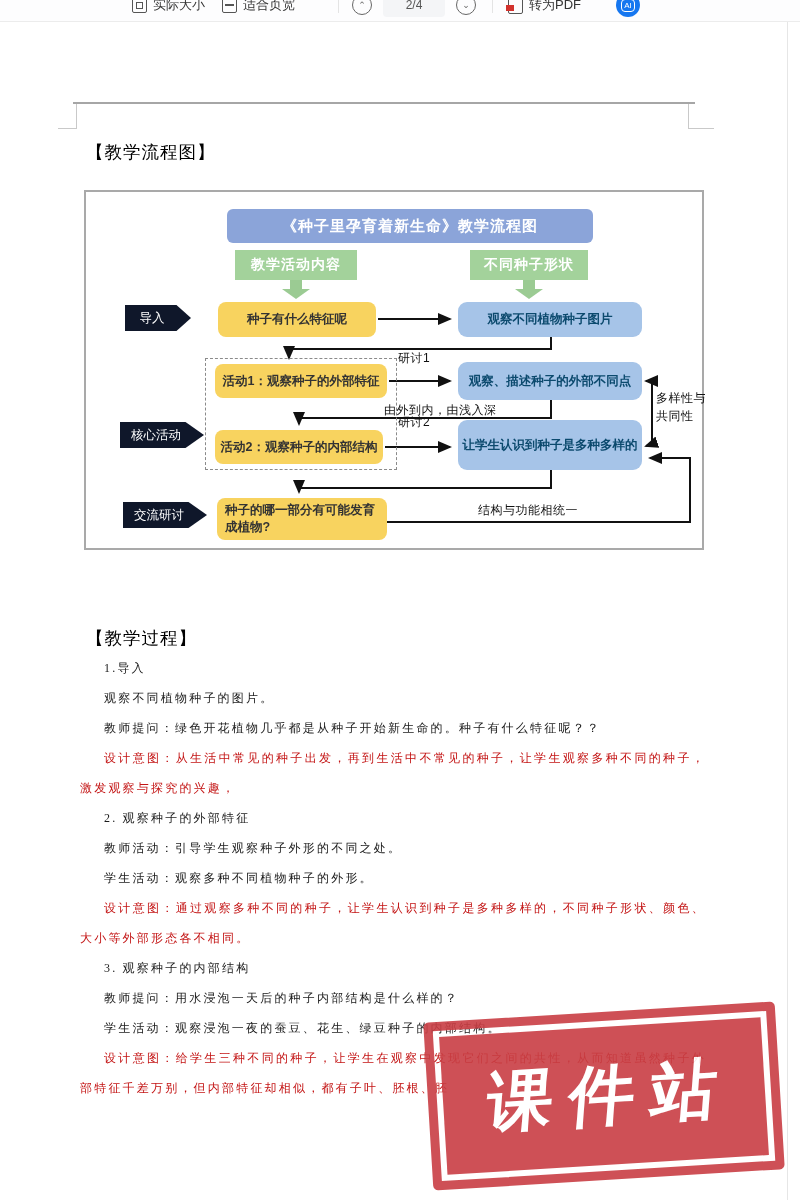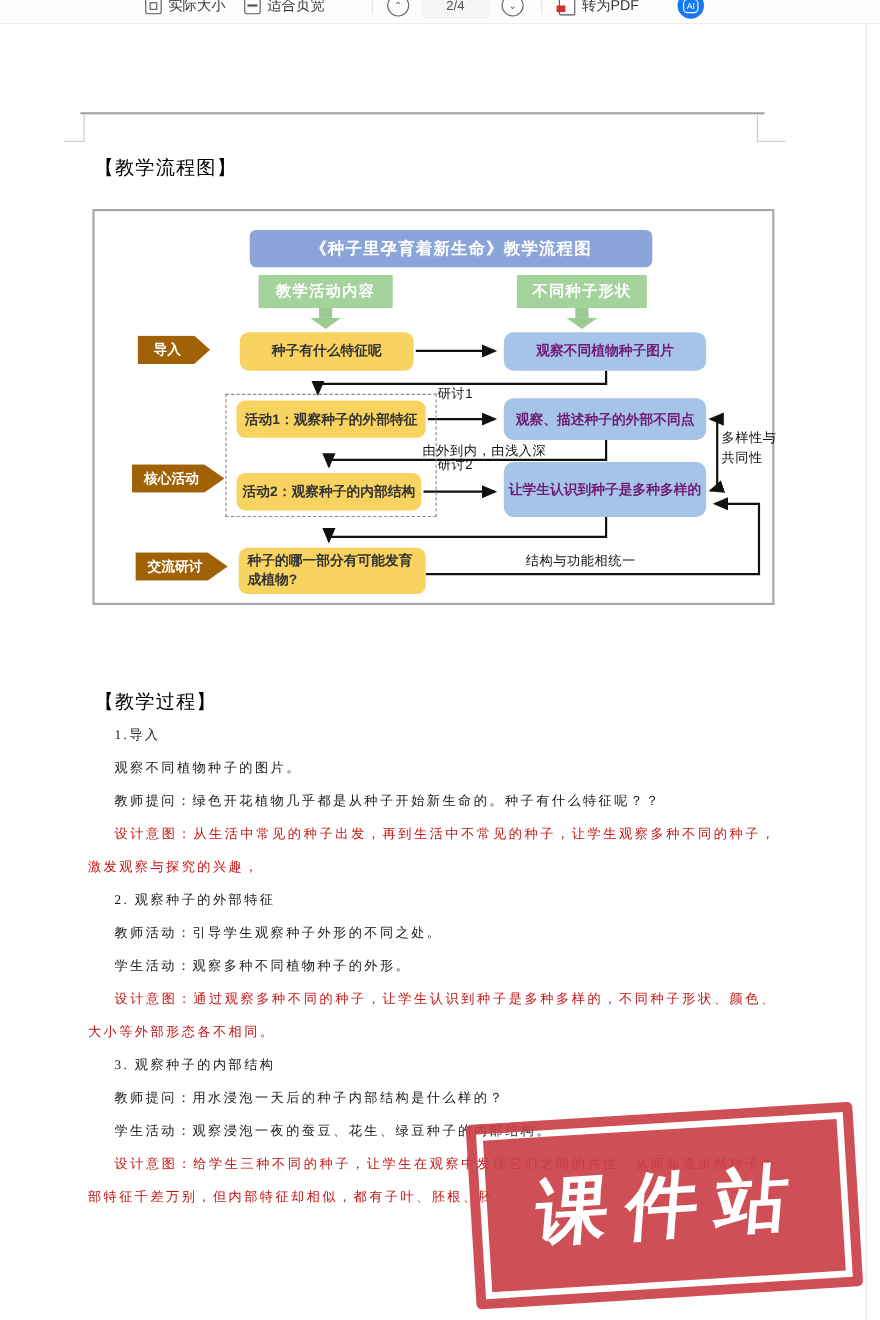--- a/index.html
+++ b/index.html
@@ -45,33 +45,33 @@
   
   .flow-frame{position:absolute;left:84px;top:190px;width:620px;height:360px;
               border:2px solid #a9a9a9;box-sizing:border-box;background:#fff;}
   .flow-frame .abs{position:absolute;box-sizing:border-box;}
   .fc-svg{position:absolute;left:0;top:0;width:616px;height:356px;}
   .fc-title{left:141px;top:17px;width:366px;height:34px;background:#8BA4D9;border-radius:6px;
             color:#fff;font-weight:bold;font-size:15px;display:flex;align-items:center;justify-content:center;letter-spacing:1px;}
   .fc-green{background:#A3D29B;color:#fff;font-weight:bold;font-size:14px;display:flex;
             align-items:center;justify-content:center;letter-spacing:1px;}
   .g1{left:149px;top:58px;width:122px;height:30px;} .g2{left:384px;top:58px;width:118px;height:30px;}
-  .fc-pent{background:#a16207;color:#fff;font-weight:bold;font-size:12.5px;display:flex;align-items:center;
+  .fc-pent{background:#0f172a;color:#fff;font-weight:normal;font-size:12.5px;display:flex;align-items:center;
            justify-content:center;padding-right:12px;clip-path:polygon(0 0,78% 0,100% 50%,78% 100%,0 100%);}
   .p1{left:39px;top:113px;width:66px;height:26px;}
   .p2{left:34px;top:230px;width:84px;height:26px;}
   .p3{left:37px;top:310px;width:84px;height:26px;}
   .fc-yellow{background:#F8D35F;border-radius:8px;color:#333;font-weight:bold;font-size:12.5px;
              display:flex;align-items:center;justify-content:center;white-space:nowrap;}
   .y1{left:132px;top:110px;width:158px;height:35px;}
   .y2{left:129px;top:172px;width:172px;height:34px;}
   .y3{left:129px;top:238px;width:168px;height:34px;}
   .y4{left:131px;top:306px;width:170px;height:42px;white-space:normal;line-height:1.35;
       justify-content:flex-start;text-align:left;padding:2px 8px;}
-  .fc-blue{background:#A6C4E8;border-radius:9px;color:#701a75;font-weight:bold;font-size:12.5px;
+  .fc-blue{background:#A6C4E8;border-radius:9px;color:#0c4a6e;font-weight:bold;font-size:12.5px;
            display:flex;align-items:center;justify-content:center;white-space:nowrap;}
   .b1{left:372px;top:110px;width:184px;height:35px;}
   .b2{left:372px;top:170px;width:184px;height:38px;}
   .b3{left:372px;top:228px;width:184px;height:50px;}
   .fc-dash{left:119px;top:166px;width:192px;height:112px;border:1.5px dashed #8a8a8a;}
   .fc-lbl{position:absolute;color:#111;font-size:12px;white-space:nowrap;letter-spacing:0.5px;}
 
   
   .stamp{position:absolute;left:428px;top:1012px;width:352px;height:168px;
          transform:rotate(-3.5deg);opacity:0.9;z-index:20;

